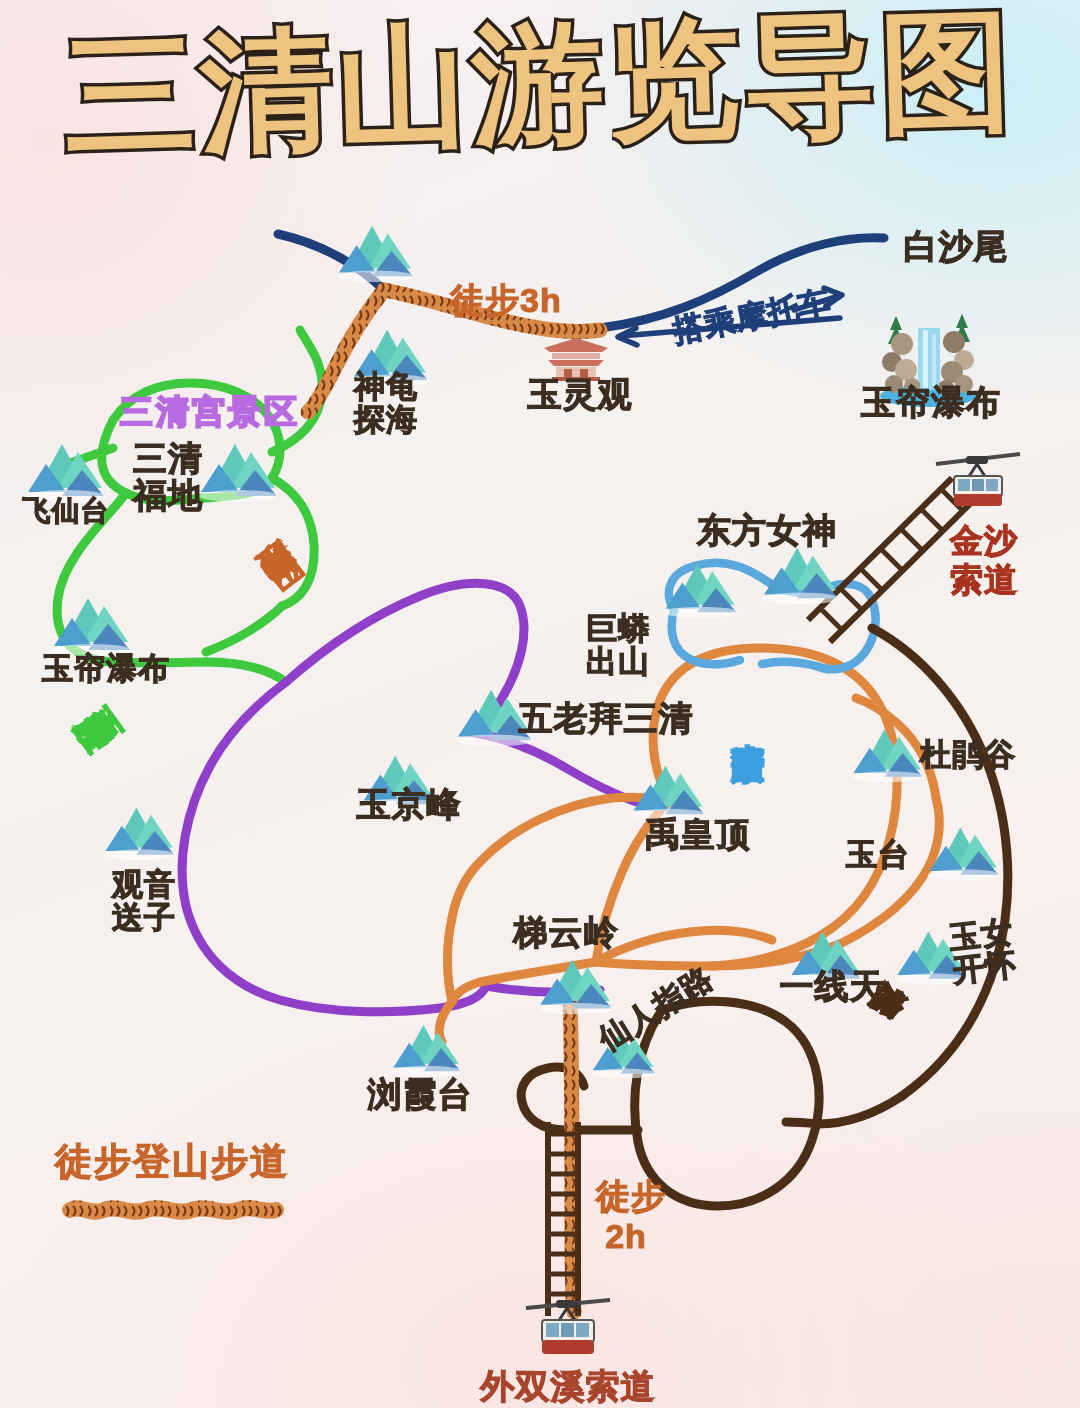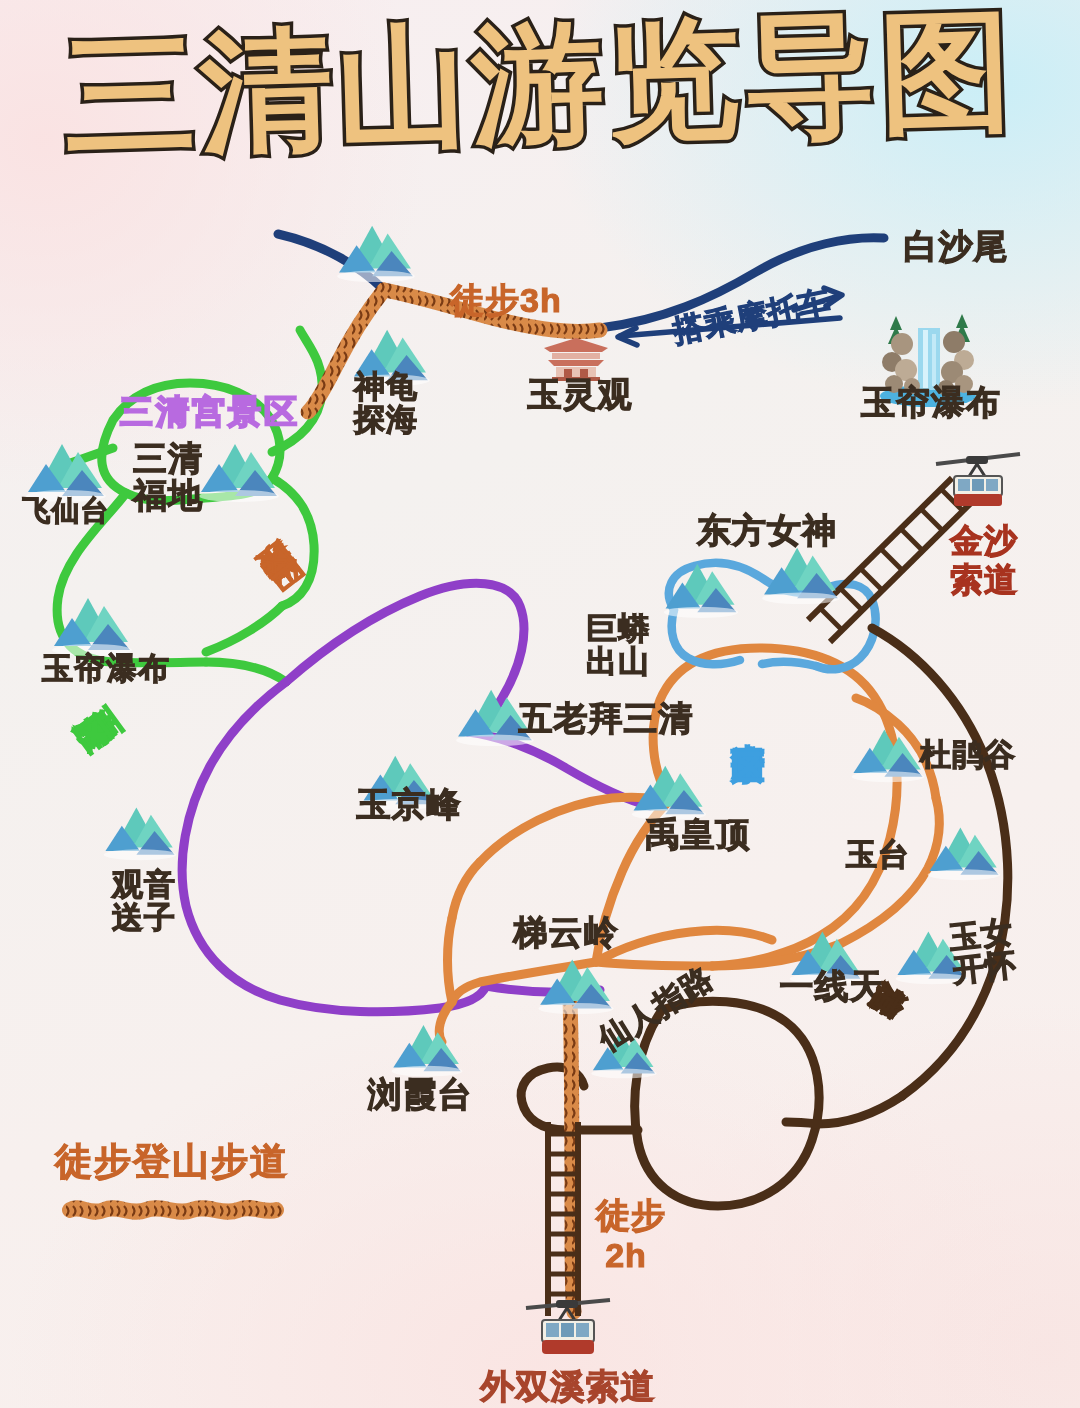--- a/index.html
+++ b/index.html
@@ -526,21 +526,21 @@
 
   <div class="lbl red ctr" style="left:946px; top:522px; width:76px; font-size:33px; line-height:1.18;">金沙
 索道</div>
 
   <div class="lbl ctr" style="left:478px; top:1368px; width:180px; font-size:34px; color:#a8452c; -webkit-text-stroke:1.2px #a8452c;">外双溪索道</div>
 
   <div class="lbl sz-md" style="left:672px; top:300px; transform: rotate(-11deg); color:#1f3f7a; -webkit-text-stroke:1.2px #1f3f7a;">搭乘摩托车</div>
 
   <div class="lbl orange" style="left:450px; top:282px; font-size:34px;">徒步3h</div>
 
-  <div class="lbl orange ctr" style="left:596px; top:1176px; width:60px; font-size:34px; line-height:1.18;margin-top:19px;">徒步
+  <div class="lbl orange ctr" style="left:596px; top:1176px; width:60px; font-size:34px; line-height:1.18;">徒步
 2h</div>
 
   <div class="lbl sz-md" style="left:906px; top:1020px; transform: rotate(180deg) rotate(-58deg); writing-mode: vertical-rl; text-orientation: upright; color:#4a2e18; -webkit-text-stroke:1.1px #4a2e18;">东海岸栈道</div>
 
   <div id="legend" style="left:55px; top:1142px;text-align:center;">
     <div class="lbl orange" style="position:relative; left:0; top:0; font-size:37px; letter-spacing:2px;">徒步登山步道</div>
   </div>
 
 </div>
 

